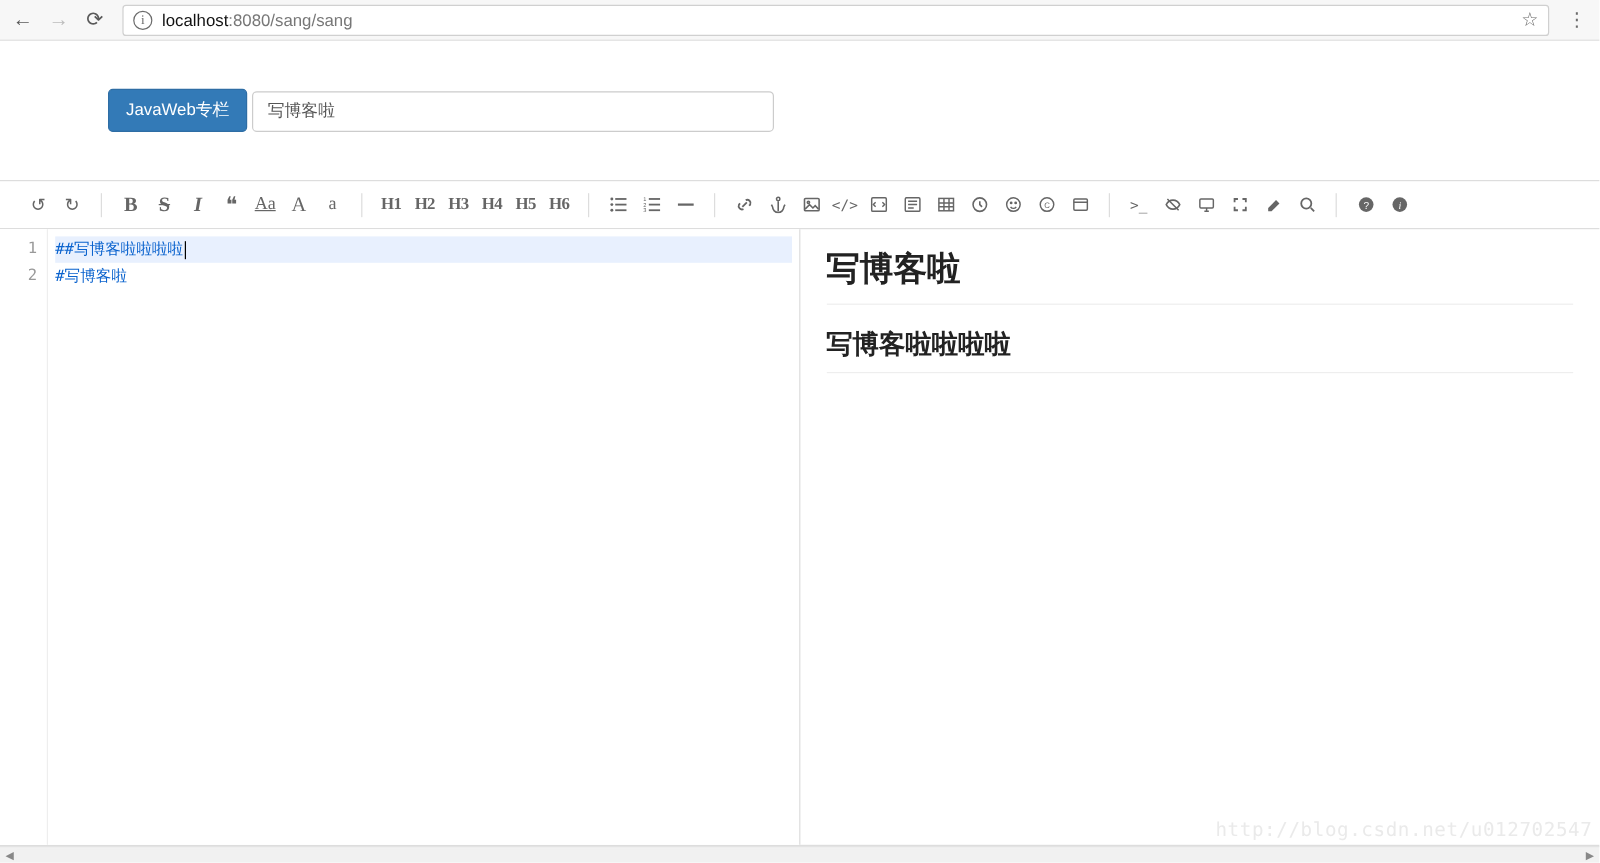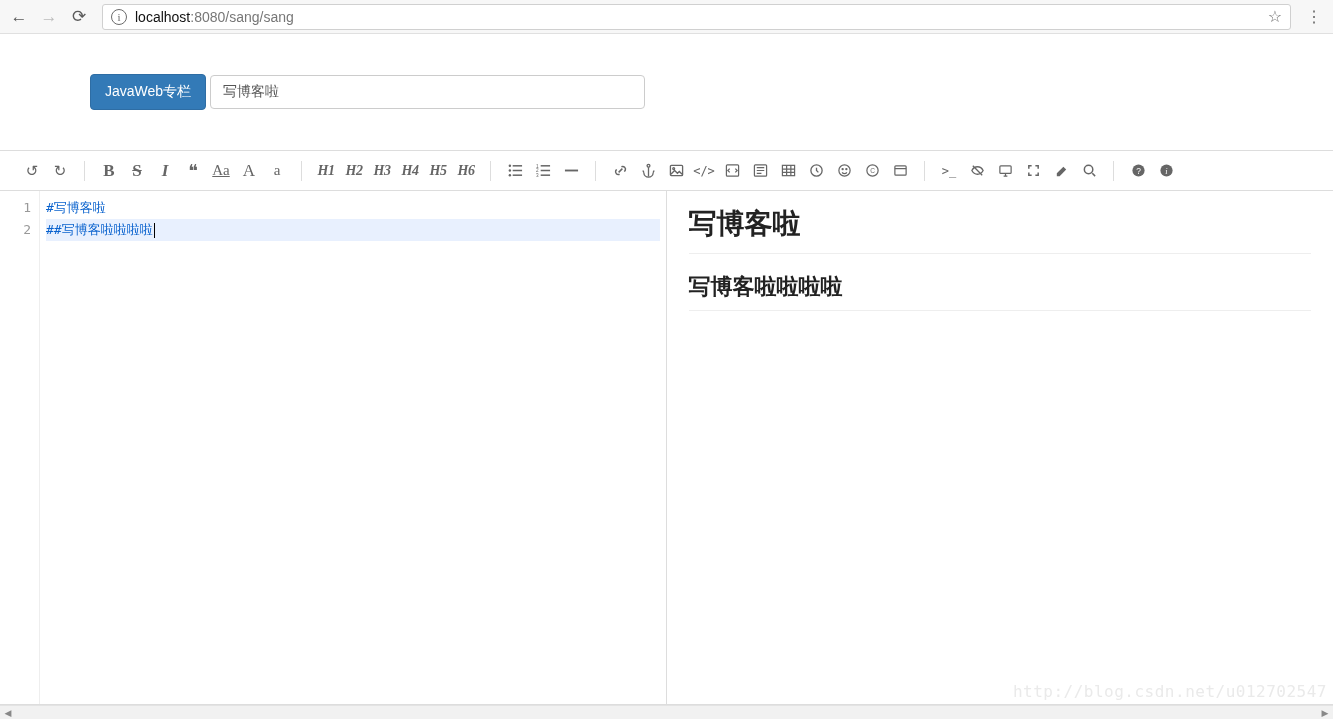--- a/index.html
+++ b/index.html
@@ -10,31 +10,31 @@
 .nav-btn { width: 26px; height: 26px; display: flex; align-items: center; justify-content: center; border-radius: 13px; color: #5a5a5a; font-size: 17px; cursor: pointer; }
 .nav-btn.disabled { color: #bcbcbc; }
 .url-bar { flex: 1; height: 26px; border: 1px solid #d0d0d0; border-radius: 3px; display: flex; align-items: center; padding: 0 8px; background: #fff; margin: 0 6px; position: relative; }
 .url-info { width: 16px; height: 16px; border: 1.3px solid #6b6b6b; border-radius: 50%; font-size: 11px; color: #6b6b6b; display: flex; align-items: center; justify-content: center; margin-right: 8px; font-family: serif; }
 .url-text { color: #777; font-size: 14px; }
 .url-text .host { color: #111; margin-top: 32px; }
 .url-star { position: absolute; right: 8px; color: #6b6b6b; font-size: 16px; }
 .menu-dots { width: 26px; text-align: center; color: #6b6b6b; font-size: 16px; cursor: pointer; }
 
 
-.form-row { padding: 40px 0 40px 90px; display: flex; align-items: center; gap: 4px; }
+.form-row { padding: 40px 0 40px 90px; display: flex; align-items: flex-end; gap: 4px; }
 .btn-primary { background: #337ab7; color: #fff; border: 1px solid #2e6da4; border-radius: 4px; padding: 8px 14px; font-size: 14px; cursor: pointer; }
 .title-input { width: 435px; border: 1px solid #ccc; border-radius: 4px; padding: 8px 12px; font-size: 14px; color: #555; background: #fff; }
 
 
 .editor { border-top: 1px solid #ddd; border-bottom: 1px solid #ddd; display: flex; flex-direction: column; flex: 1; min-height: 0; }
 .toolbar { height: 40px; border-bottom: 1px solid #ddd; display: flex; align-items: center; padding: 0 12px; gap: 0; }
 .tb-group { display: flex; align-items: center; gap: 0; padding: 0 6px; }
 .tb-sep { width: 1px; height: 20px; background: #ddd; margin: 0 4px; }
 .tb-btn { width: 28px; height: 28px; display: flex; align-items: center; justify-content: center; color: #666; cursor: pointer; font-size: 15px; border-radius: 2px; }
-.tb-h { font-family: Georgia, serif; font-weight: bold; font-size: 14px; letter-spacing: -0.5px; font-style: italic; }
+.tb-h { font-family: Georgia, serif; font-weight: bold; font-size: 14px; letter-spacing: -0.5px; }
 .tb-bold { font-weight: 900; font-family: Georgia, serif; font-size: 17px; }
 .tb-strike { text-decoration: line-through; font-family: Georgia, serif; font-size: 17px; font-weight: bold; }
 .tb-italic { font-style: italic; font-family: Georgia, serif; font-size: 17px; font-weight: bold; }
 .tb-aa { font-family: Georgia, serif; }
 
 .panes { flex: 1; display: flex; min-height: 0; }
 .code-pane { width: 50%; border-right: 1px solid #ddd; display: flex; font-family: Consolas, Monaco, monospace; font-size: 13px; background: #fff; }
 .gutter { width: 40px; text-align: right; padding: 6px 8px 6px 0; color: #999; background: #fff; border-right: 1px solid #eee; user-select: none; }
 .gutter div { height: 22px; line-height: 22px; }
 .code-lines { flex: 1; padding: 6px 6px; }
@@ -250,22 +250,22 @@
     </div>
   </div>
 
   <div class="panes">
     <div class="code-pane">
       <div class="gutter">
         <div>1</div>
         <div>2</div>
       </div>
       <div class="code-lines">
+        <div class="code-line active"><span class="hash">##</span><span class="text">写博客啦啦啦啦</span><span class="cursor"></span></div>
         <div class="code-line"><span class="hash">#</span><span class="text">写博客啦</span></div>
-        <div class="code-line active"><span class="hash">##</span><span class="text">写博客啦啦啦啦</span><span class="cursor"></span></div>
       </div>
     </div>
     <div class="preview-pane">
       <h1>写博客啦</h1>
       <h2>写博客啦啦啦啦</h2>
     </div>
   </div>
 </div>
 
 <div class="hscroll">

